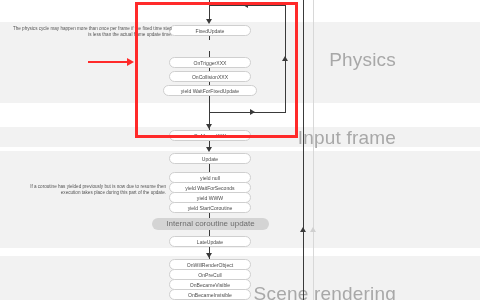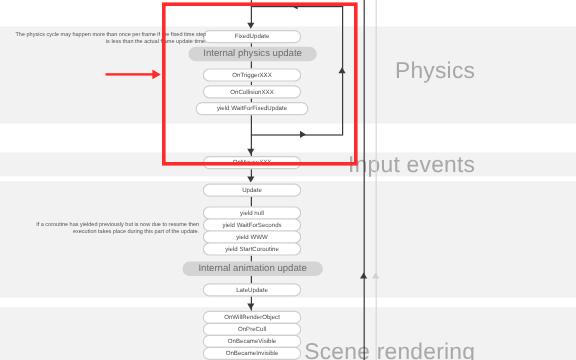--- a/index.html
+++ b/index.html
@@ -103,21 +103,21 @@
 <body>
 
 <div id="stage">
 
   <div class="band" style="top:22px;height:81px;"></div>
   <div class="band" style="top:127px;height:20px;"></div>
   <div class="band" style="top:151px;height:97px;"></div>
   <div class="band" style="top:256px;height:44px;"></div>
 
   <div class="band-label" style="top:50px;">Physics</div>
-  <div class="band-label" style="top:128px;">Input events</div>
+  <div class="band-label" style="top:128px;">Input frame</div>
   <div class="band-label" style="top:284px;">Scene rendering</div>
 
   <div class="vline" style="left:209px;top:0px;height:20px;"></div>
   <div class="arrow-down" style="left:206px;top:19px;"></div>
 
   <div class="vline" style="left:209px;top:36px;height:4px;"></div>
 
   <div class="vline" style="left:209px;top:51px;height:6px;"></div>
   <div class="vline" style="left:209px;top:68px;height:3px;"></div>
   <div class="vline" style="left:209px;top:82px;height:3px;"></div>
@@ -143,33 +143,32 @@
 
   <div class="vline" style="left:209px;top:247px;height:12px;"></div>
   <div class="arrow-down" style="left:206px;top:253px;"></div>
 
   <div class="vline" style="left:303px;top:0px;height:300px;"></div>
   <div class="arrow-up" style="left:300px;top:227px;"></div>
   <div class="vline-faint" style="left:313px;top:0px;height:300px;"></div>
   <div class="arrow-up-faint" style="left:310px;top:227px;"></div>
 
   <div class="node" style="left:169px;top:25px;width:82px;">FixedUpdate</div>
-  <div class="pill" style="left:157px;top:39px;width:107px;">Internal physics update</div>
   <div class="node" style="left:169px;top:57px;width:82px;">OnTriggerXXX</div>
   <div class="node" style="left:169px;top:71px;width:82px;">OnCollisionXXX</div>
   <div class="node" style="left:163px;top:85px;width:94px;">yield WaitForFixedUpdate</div>
 
   <div class="node" style="left:169px;top:130px;width:82px;">OnMouseXXX</div>
 
   <div class="node" style="left:169px;top:153px;width:82px;">Update</div>
   <div class="node" style="left:169px;top:172px;width:82px;">yield null</div>
   <div class="node" style="left:169px;top:182px;width:82px;">yield WaitForSeconds</div>
   <div class="node" style="left:169px;top:192px;width:82px;">yield WWW</div>
   <div class="node" style="left:169px;top:202px;width:82px;">yield StartCoroutine</div>
-  <div class="pill" style="left:152px;top:218px;width:117px;">Internal animation update</div>
+  <div class="pill" style="left:152px;top:218px;width:117px;">Internal coroutine update</div>
   <div class="node" style="left:169px;top:236px;width:82px;">LateUpdate</div>
 
   <div class="node" style="left:169px;top:259px;width:82px;">OnWillRenderObject</div>
   <div class="node" style="left:169px;top:269px;width:82px;">OnPreCull</div>
   <div class="node" style="left:169px;top:279px;width:82px;">OnBecameVisible</div>
   <div class="node" style="left:169px;top:289px;width:82px;">OnBecameInvisible</div>
 
   <div class="annot" style="left:12px;top:26px;width:160px;">The physics cycle may happen more than once per frame if the fixed time step is less than the actual frame update time.</div>
   <div class="annot" style="left:14px;top:184px;width:152px;">If a coroutine has yielded previously but is now due to resume then execution takes place during this part of the update.</div>
 

